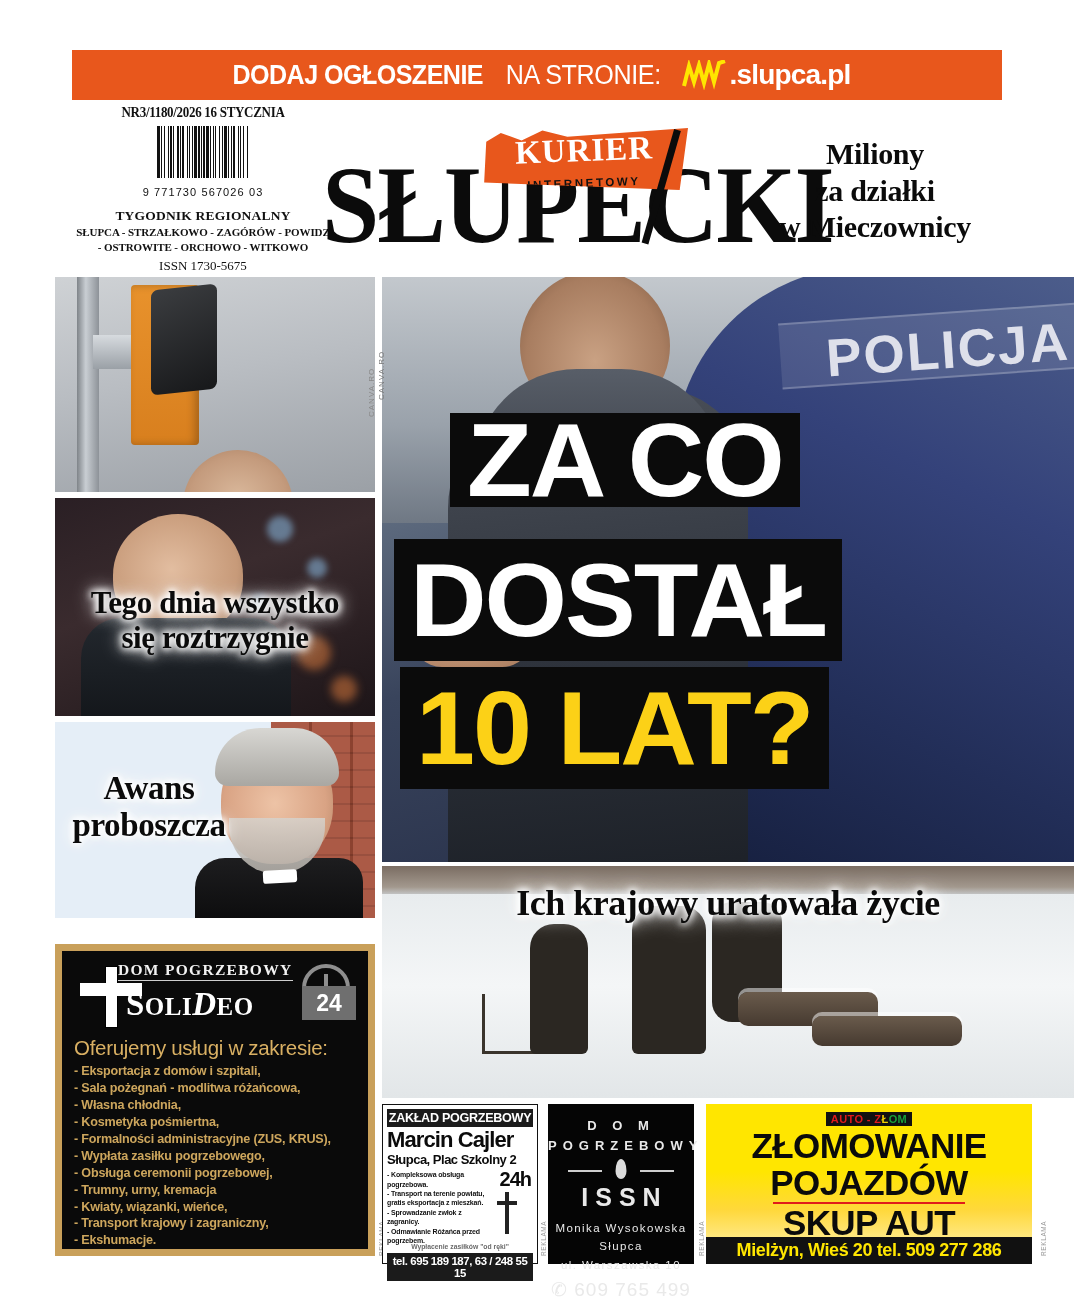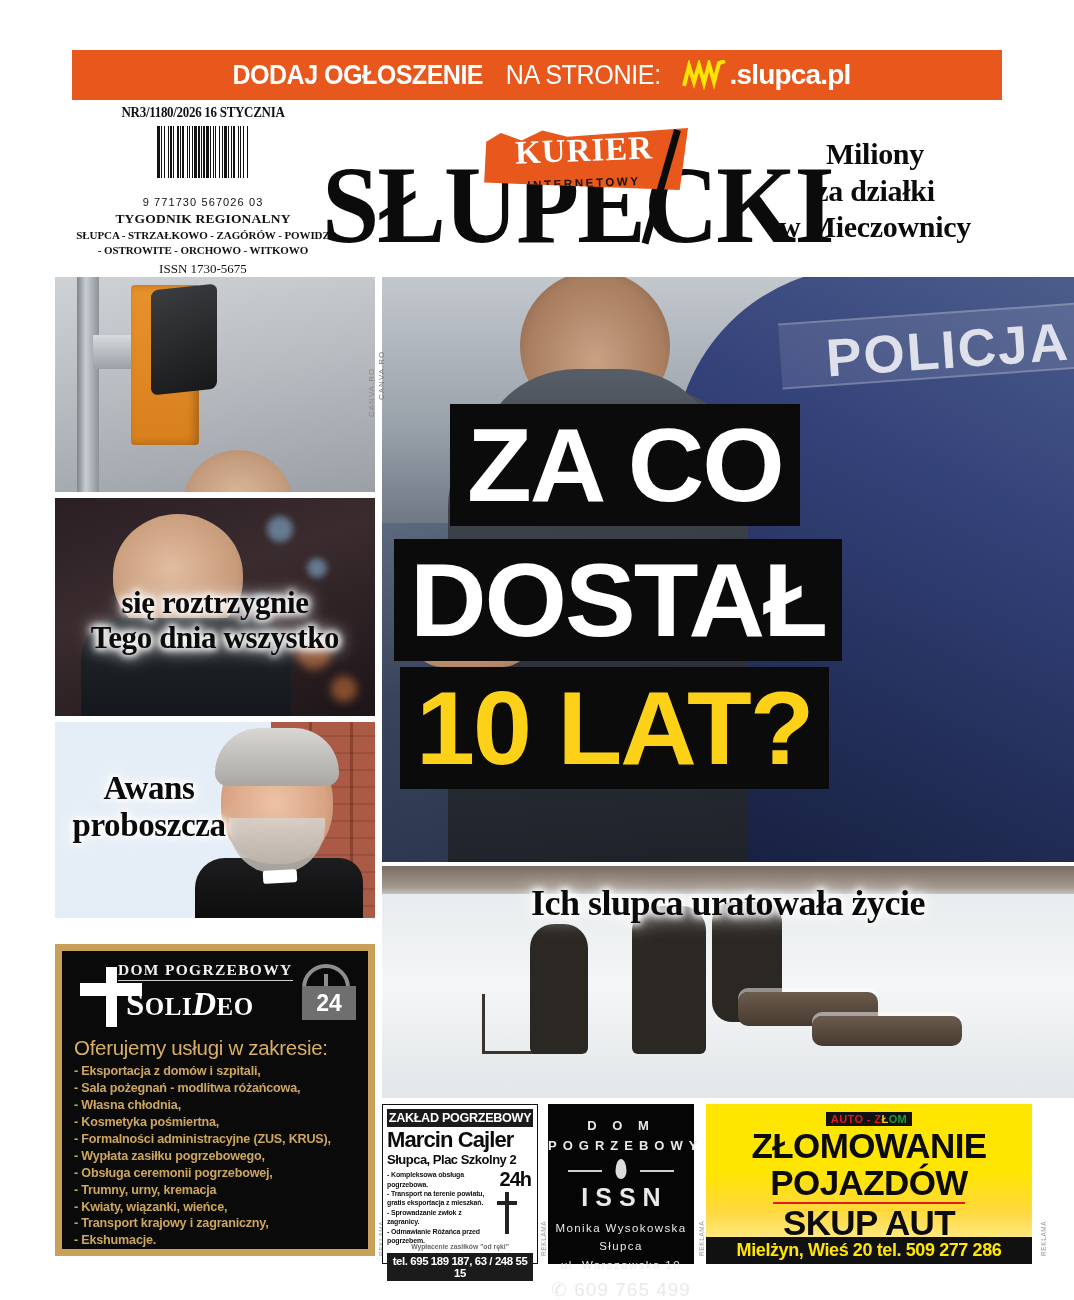--- a/index.html
+++ b/index.html
@@ -49,24 +49,24 @@
     letter-spacing: -0.3px; transform: scaleY(1.15);
   }
   .barcode {
     margin: 6px auto 0; width: 170px; height: 52px;
     display: flex; align-items: flex-end; justify-content: center; gap: 0;
   }
   .barcode i { display: block; background: #111; height: 100%; }
   .bc-digits {
     font-family: "Liberation Sans", sans-serif;
     font-size: 11px; color: #111; letter-spacing: 1.1px;
-    margin-top: 18px; white-space: nowrap;
+    margin-top: 8px; white-space: nowrap;
   }
   .weekly {
-    margin-top: 3px;
+    margin-top: 10px;
     font-family: "Liberation Serif", serif;
     font-weight: 700; font-size: 13.5px; letter-spacing: 0.2px; color: #111;
   }
   .towns {
     font-family: "Liberation Serif", serif;
     font-weight: 700; font-size: 11px; color: #111; line-height: 1.28;
     letter-spacing: -0.1px; margin-top: 1px;
   }
   .issn {
     font-family: "Liberation Serif", serif;
@@ -264,21 +264,21 @@
   .mp-arm { position:absolute; left:30px; top:330px; width:120px; height:60px;
     background: radial-gradient(ellipse at 40% 50%, #d2a588, #a87b5c); border-radius: 30px; }
   .mp-credit {
     position:absolute; left:-2px; top:150px;
     font-family: "Liberation Sans", sans-serif; font-size: 8px; color: #7a7a7a;
     letter-spacing: 1px; transform: rotate(-90deg); transform-origin: left top;
     white-space: nowrap;
   }
 
   .hl-line { position: absolute; background: #0b0b0b; display: flex; align-items: center; }
-  .hl-1 { left: 68px; top: 127px; height: 122px; padding: 0 20px; }
+  .hl-1 { left: 68px; top: 136px; height: 94px; padding: 0 20px; }
   .hl-2 { left: 12px; top: 262px; height: 122px; padding: 0 20px; }
   .hl-3 { left: 18px; top: 390px; height: 122px; padding: 0 20px; }
   .hl-txt {
     font-family: "Liberation Sans", sans-serif; font-weight: 700;
     font-size: 104px; line-height: 1; letter-spacing: -2px;
     transform: scaleX(1.02); white-space: nowrap;
   }
   .hl-white { color: #ffffff; }
   .hl-yellow { color: #fcd117; }
 
@@ -539,22 +539,22 @@
 
     <div class="teaser-box photo-tego">
       <div class="tego-bokeh" style="left:212px; top:18px; width:26px; height:26px;"></div>
       <div class="tego-bokeh" style="left:252px; top:60px; width:20px; height:20px;"></div>
       <div class="tego-bokeh" style="left:196px; top:96px; width:16px; height:16px;"></div>
       <div class="tego-warm" style="left:242px; top:138px; width:34px; height:34px;"></div>
       <div class="tego-warm" style="left:276px; top:178px; width:26px; height:26px;"></div>
       <div class="tego-face"></div>
       <div class="tego-body"></div>
       <div class="teaser-head" style="top:88px; font-size:31px;">
+        <div>Tego dnia wszystko</div>
         <div>się roztrzygnie</div>
-        <div>Tego dnia wszystko</div>
       </div>
     </div>
 
     <div class="teaser-box photo-pro">
       <div class="pro-brick"></div>
       <div class="pro-body"></div>
       <div class="pro-head"></div>
       <div class="pro-hair"></div>
       <div class="pro-beard"></div>
       <div class="pro-collar"></div>
@@ -623,21 +623,21 @@
   <div class="photo-rescue">
     <div class="rescue-treeline"></div>
     <div class="rescue-snow"></div>
     <div class="rescue-chair"></div>
     <div class="rescue-fire"></div>
     <div class="rescue-fig" style="left:148px; top:58px; width:58px; height:130px;"></div>
     <div class="rescue-fig" style="left:250px; top:40px; width:74px; height:148px;"></div>
     <div class="rescue-fig" style="left:330px; top:36px; width:70px; height:120px; border-radius:20px;"></div>
     <div class="rescue-log" style="left:356px; top:126px; width:140px; height:34px;"></div>
     <div class="rescue-log" style="left:430px; top:150px; width:150px; height:30px;"></div>
-    <div class="rescue-head">Ich slupca uratowała życie</div>
+    <div class="rescue-head">Ich krajowy uratowała życie</div>
   </div>
 
   <div class="ad-cajler">
     <div class="cj-banner">ZAKŁAD POGRZEBOWY</div>
     <div class="cj-name">Marcin Cajler</div>
     <div class="cj-addr">Słupca, Plac Szkolny 2</div>
     <div class="cj-body">
       <div class="cj-24">24h</div>
       <div class="cj-cross"></div>
       <ul class="cj-list">

